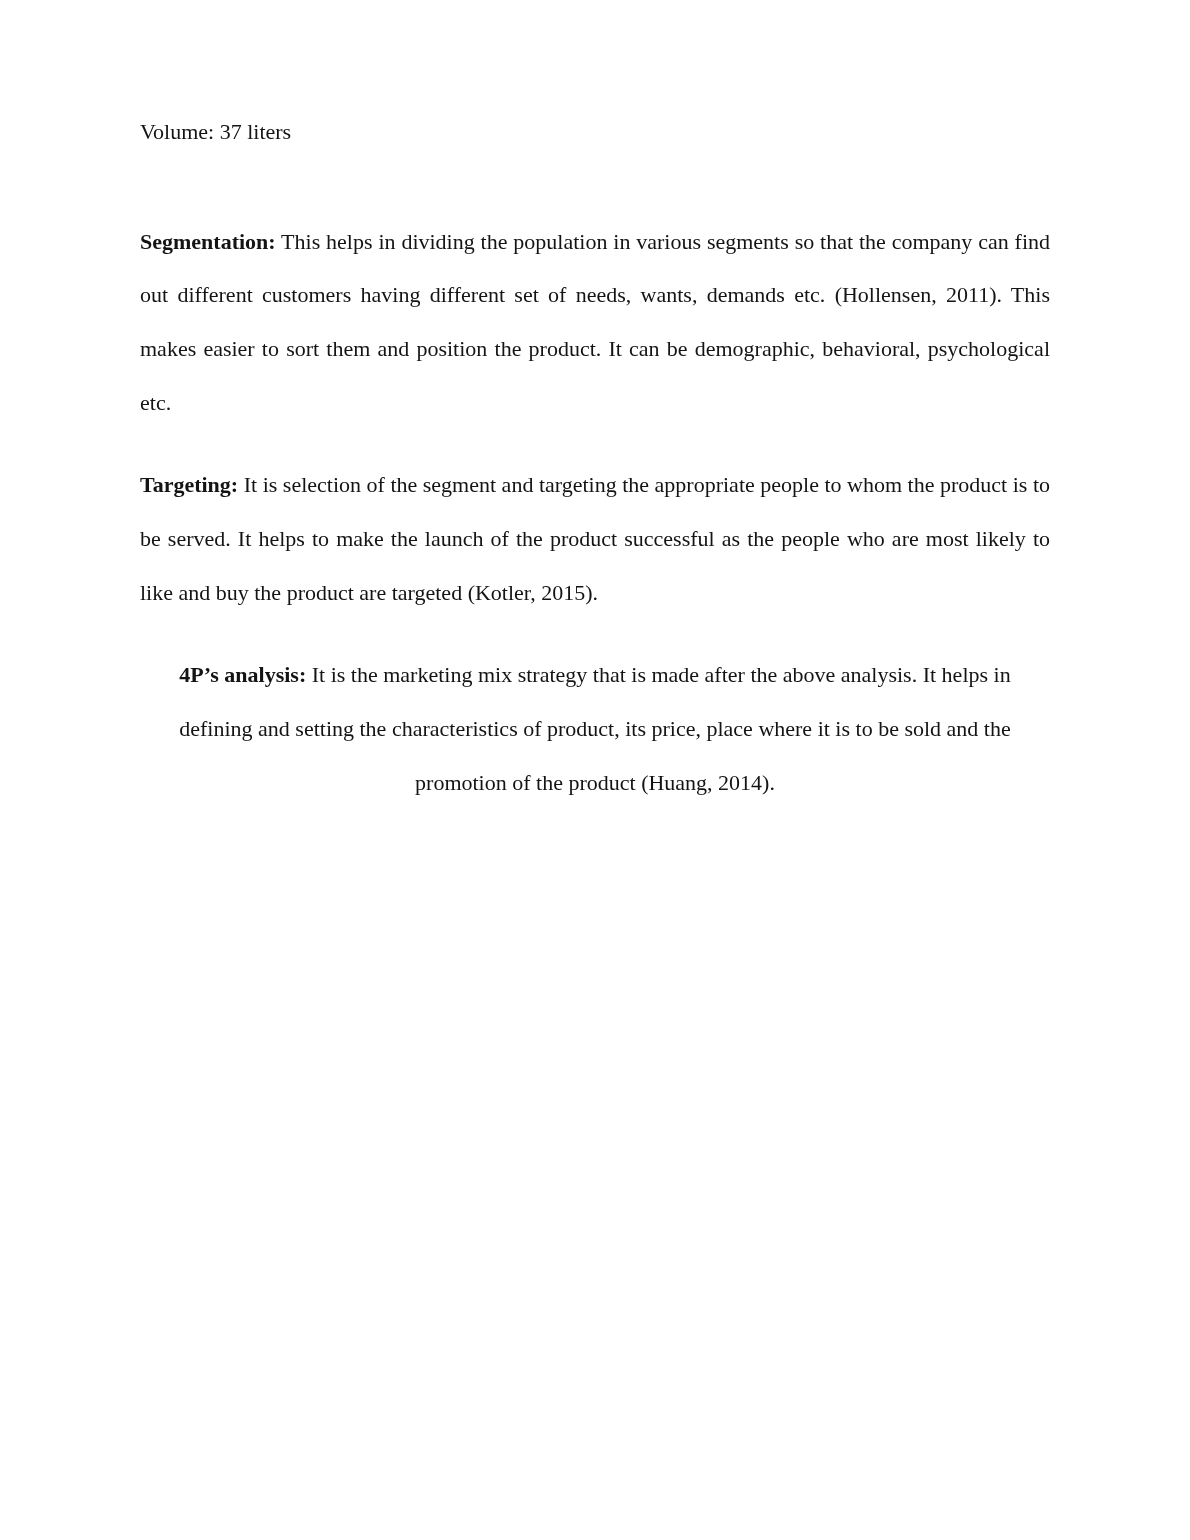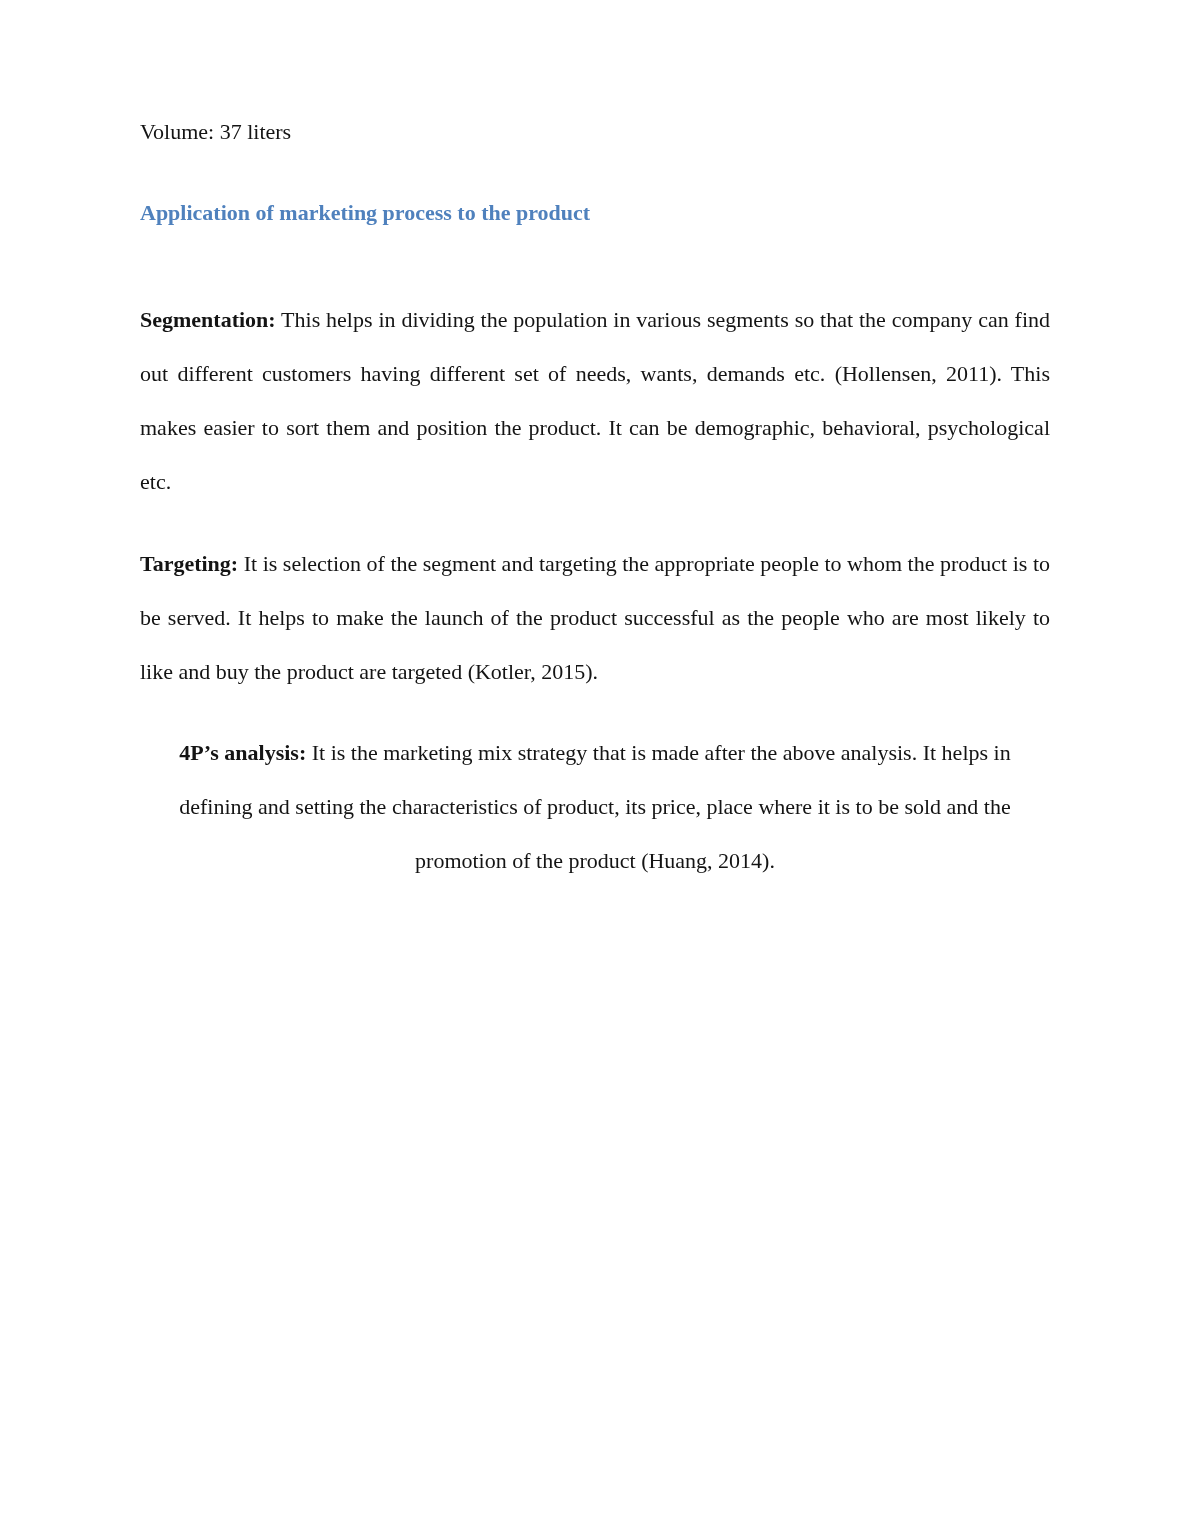--- a/index.html
+++ b/index.html
@@ -12,21 +12,21 @@
     height: 1540px;
     box-sizing: border-box;
     background: #ffffff;
     padding: 118px 140px 0 140px;
     font-family: "Liberation Serif", serif;
     font-size: 22px;
     color: #141414;
     overflow: hidden;
   }
   .volume-line {
-    margin: 0 0 52px 0;
+    margin: 0 0 68px 0;
     line-height: 1.3;
   }
   .section-heading {
     margin: 0 0 66px 0;
     font-size: 22px;
     font-weight: bold;
     color: #4f81bd;
     line-height: 1.3;
     font-family: "Liberation Serif", serif;
   }
@@ -44,21 +44,20 @@
     font-weight: bold;
   }
 </style>
 </head>
 <body>
 
 <div class="page">
 
   <p class="volume-line">Volume: 37 liters</p>
 
-  <h2 class="section-heading">Application of marketing process to the product</h2>
 
   <p class="para justified"><span class="para-label">Segmentation:</span><span> This helps in dividing the population in various segments so that the company can find out different customers having different set of needs, wants, demands etc. (Hollensen, 2011). This makes easier to sort them and position the product. It can be demographic, behavioral, psychological etc.</span></p>
 
   <p class="para justified"><span class="para-label">Targeting:</span><span> It is selection of the segment and targeting the appropriate people to whom the product is to be served. It helps to make the launch of the product successful as the people who are most likely to like and buy the product are targeted (Kotler, 2015).</span></p>
 
 
   <p class="para left"><span class="para-label">4P’s analysis:</span><span> It is the marketing mix strategy that is made after the above analysis. It helps in defining and setting the characteristics of product, its price, place where it is to be sold and the promotion of the product (Huang, 2014).</span></p>
 
 
 </div>

